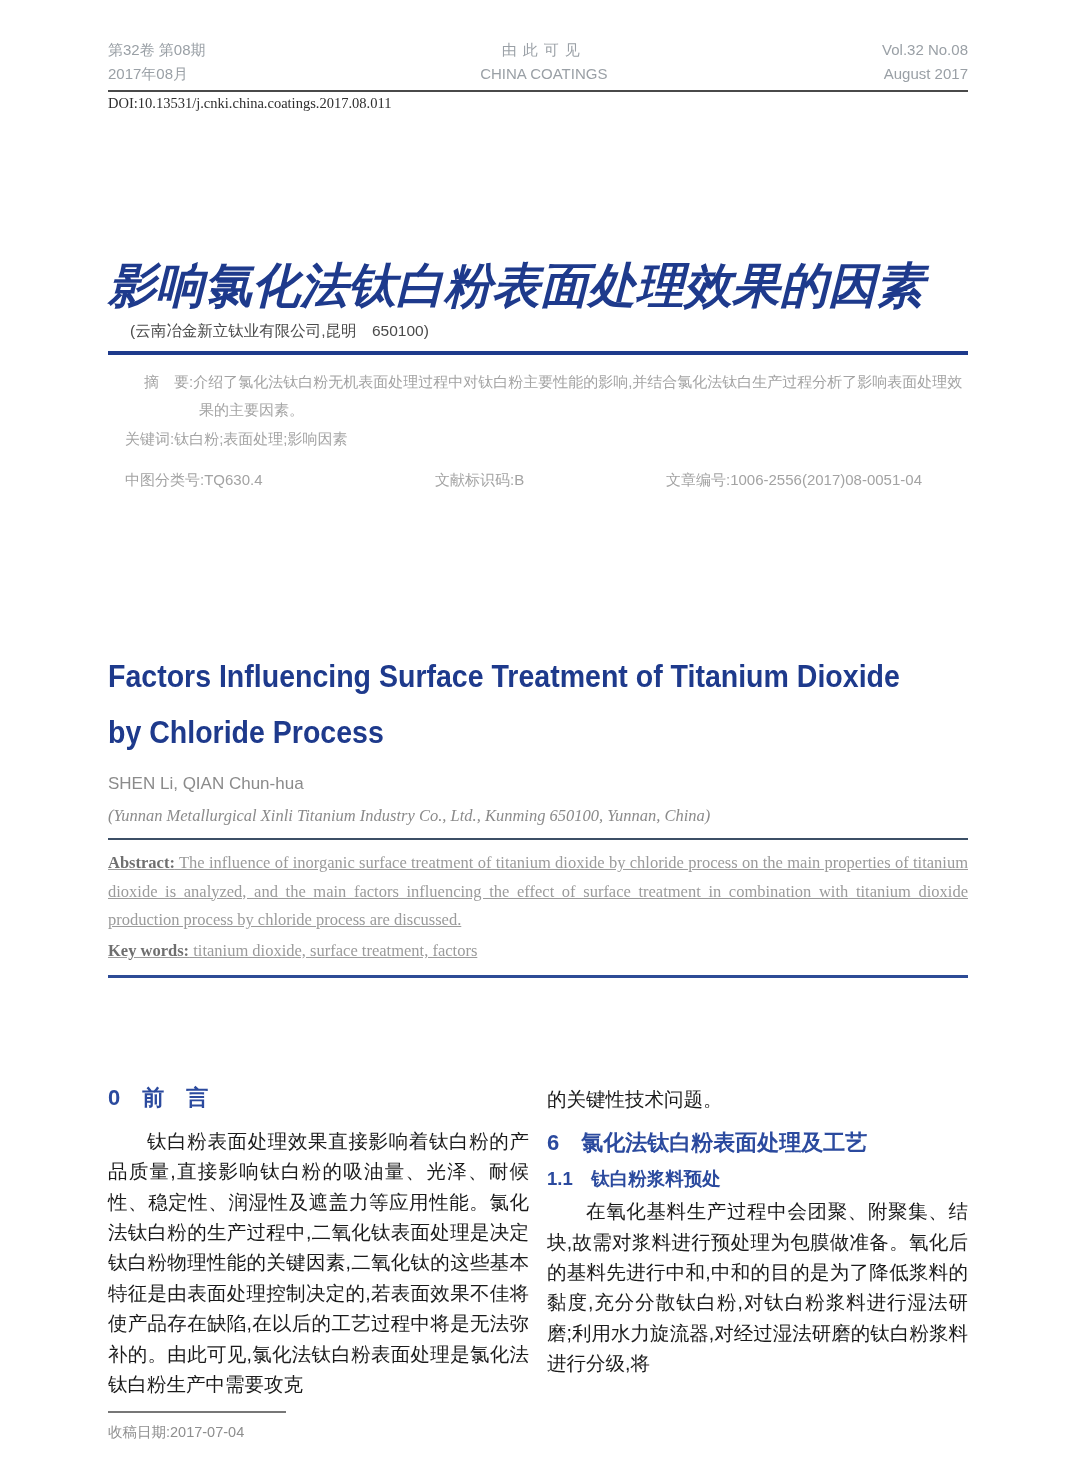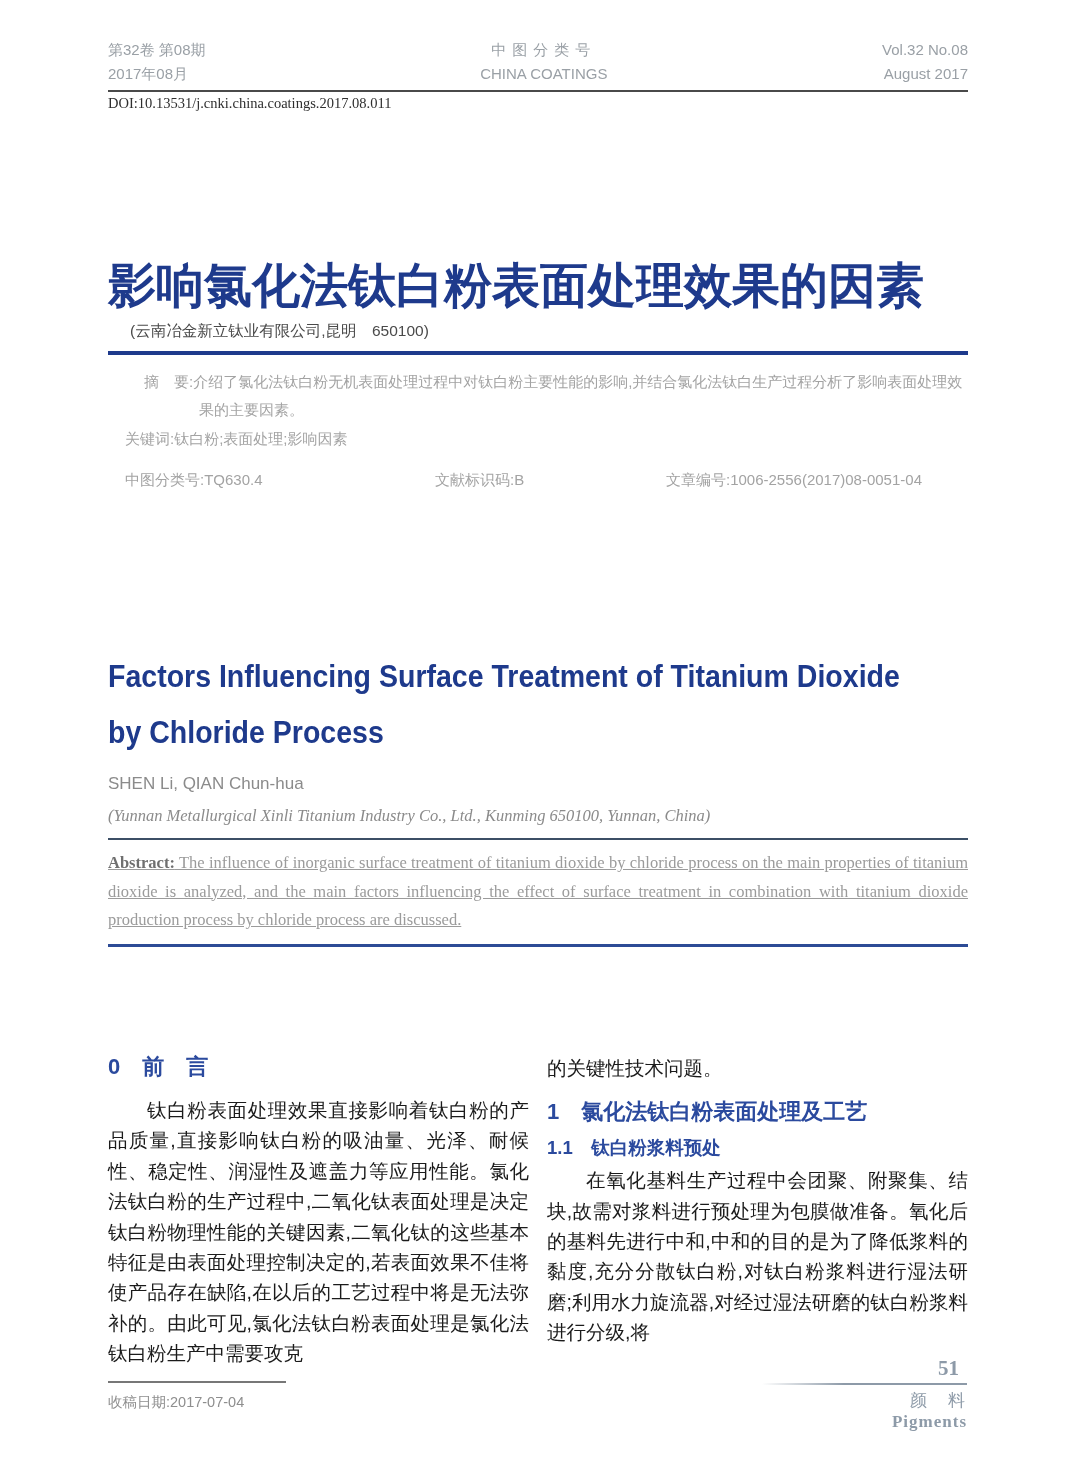--- a/index.html
+++ b/index.html
@@ -41,20 +41,21 @@
   }
 
   
   .title-cn {
     margin-top: 143px;
     font-size: 48px; font-weight: 800;
     color: var(--accent-navy);
     letter-spacing: 0px;
     line-height: 1.3;
     white-space: nowrap;
+    font-style: italic;
   }
   .authors-cn {
     margin-top: 12px;
     font-size: 17px; color: #3a3a3a;
   }
   .authors-cn .marker { margin-right: 10px; color: #555; }
   .affil-cn {
     margin-top: 4px; padding-left: 22px;
     font-size: 15.5px; color: #4a4a4a;
   }
@@ -160,21 +161,21 @@
 
 <div class="page">
 
   <header>
     <div class="hdr-row">
       <div class="hdr-cell hdr-left">
         <div>第32卷 第08期</div>
         <div>2017年08月</div>
       </div>
       <div class="hdr-cell hdr-center">
-        <div class="cn">中图分类号</div>
+        <div class="cn">由此可见</div>
         <div>CHINA COATINGS</div>
       </div>
       <div class="hdr-cell hdr-right">
         <div>Vol.32 No.08</div>
         <div>August 2017</div>
       </div>
     </div>
     <div class="hdr-rule"></div>
     <div class="doi">DOI:10.13531/j.cnki.china.coatings.2017.08.011</div>
   </header>
@@ -196,42 +197,37 @@
   <h2 class="title-en">
     <span class="tline">Factors Influencing Surface Treatment of Titanium Dioxide</span>
     <span class="tline">by Chloride Process</span>
   </h2>
   <div class="authors-en">SHEN Li, QIAN Chun-hua</div>
   <div class="affil-en">(Yunnan Metallurgical Xinli Titanium Industry Co., Ltd., Kunming 650100, Yunnan, China)</div>
   <div class="en-rule"></div>
 
   <section class="abstract-en">
     <p><span class="lbl">Abstract:</span><span> The influence of inorganic surface treatment of titanium dioxide by chloride process on the main properties of titanium dioxide is analyzed, and the main factors influencing the effect of surface treatment in combination with titanium dioxide production process by chloride process are discussed.</span></p>
+    <p class="kw-en"><span class="lbl">Key words:</span><span> titanium dioxide, surface treatment, factors</span></p>
   </section>
   <div class="section-rule"></div>
 
   <div class="columns">
     <div class="col col-left">
       <div class="h-sec">0　前　言</div>
       <p class="body-p indent">钛白粉表面处理效果直接影响着钛白粉的产品质量,直接影响钛白粉的吸油量、光泽、耐候性、稳定性、润湿性及遮盖力等应用性能。氯化法钛白粉的生产过程中,二氧化钛表面处理是决定钛白粉物理性能的关键因素,二氧化钛的这些基本特征是由表面处理控制决定的,若表面效果不佳将使产品存在缺陷,在以后的工艺过程中将是无法弥补的。由此可见,氯化法钛白粉表面处理是氯化法钛白粉生产中需要攻克</p>
     </div>
     <div class="col col-right">
       <p class="body-p cont">的关键性技术问题。</p>
-      <div class="h-sec">1　氯化法钛白粉表面处理及工艺</div>
+      <div class="h-sec">6　氯化法钛白粉表面处理及工艺</div>
       <div class="h-sub">1.1　钛白粉浆料预处</div>
       <p class="body-p indent">在氧化基料生产过程中会团聚、附聚集、结块,故需对浆料进行预处理为包膜做准备。氧化后的基料先进行中和,中和的目的是为了降低浆料的黏度,充分分散钛白粉,对钛白粉浆料进行湿法研磨;利用水力旋流器,对经过湿法研磨的钛白粉浆料进行分级,将</p>
     </div>
   </div>
 
   <div class="footnote">
     <div class="footnote-rule"></div>
     <p>收稿日期:2017-07-04</p>
 
   </div>
 
-  <div class="pg-footer">
-    <div class="pg-num">51</div>
-    <div class="pg-rule"></div>
-    <div class="pg-cn">颜　料</div>
-    <div class="pg-en">Pigments</div>
-  </div>
 
 </div>
 
 </body></html>

